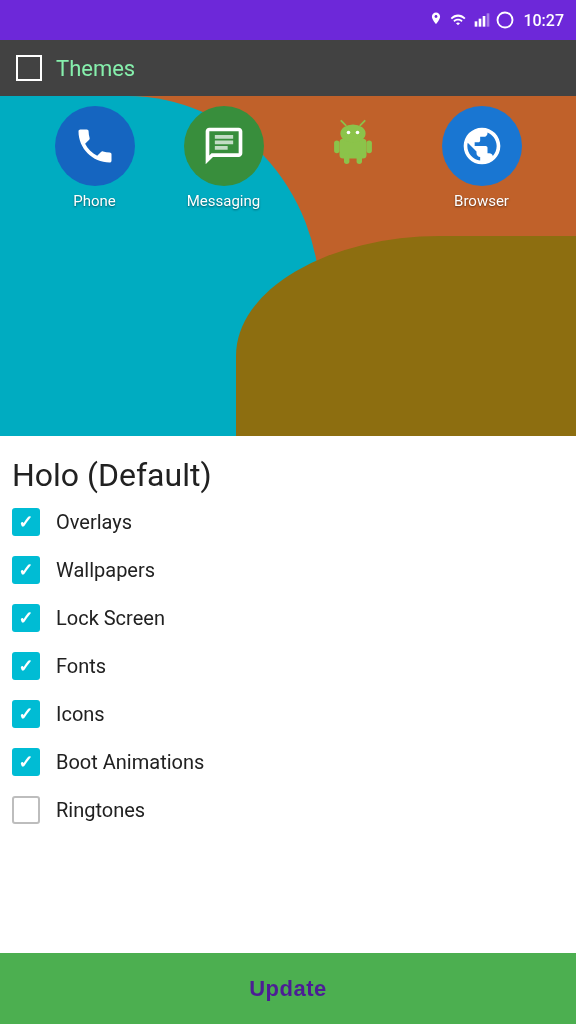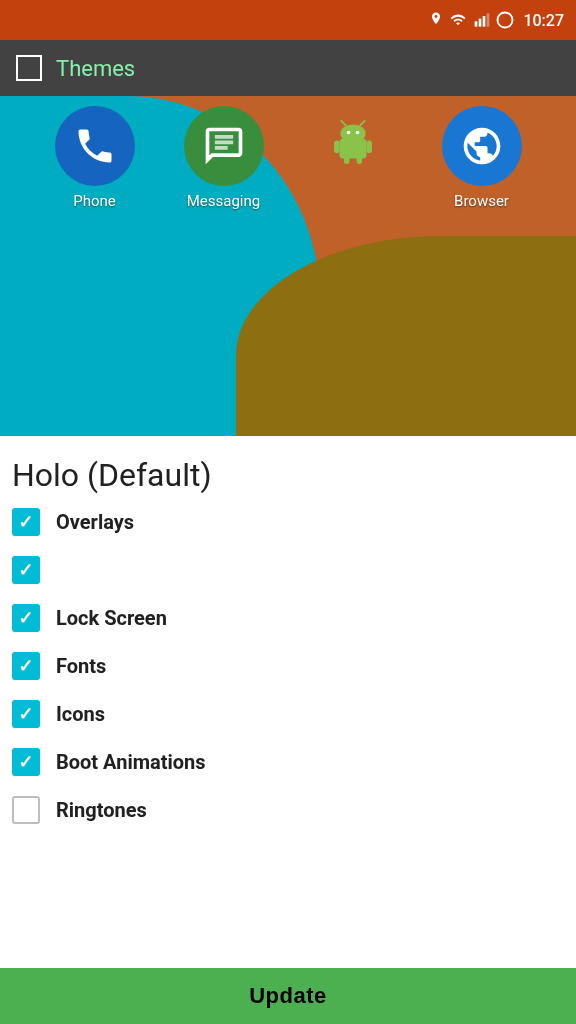--- a/index.html
+++ b/index.html
@@ -10,21 +10,21 @@
       min-height: 1024px;
       font-family: 'Roboto', Arial, sans-serif;
       background: #fff;
       overflow-x: hidden;
     }
 
     
     .status-bar {
       width: 576px;
       height: 40px;
-      background: #c2410c;
+      background: #6d28d9;
       display: flex;
       align-items: center;
       justify-content: flex-end;
       padding: 0 12px;
       gap: 6px;
     }
 
     .status-icons {
       display: flex;
       align-items: center;
@@ -191,32 +191,32 @@
     .checkmark {
       color: #fff;
       font-size: 18px;
       font-weight: bold;
       line-height: 1;
     }
 
     .cb-label {
       font-size: 20px;
       color: #212121;
-      font-weight: 700;
+      font-weight: 400;
     }
 
     
     .update-btn {
       position: fixed;
       bottom: 0;
       left: 0;
       width: 576px;
-      height: 56px;
+      height: 71px;
       background: #4caf50;
-      color: #000000;
+      color: #4c1d95;
       font-size: 22px;
       font-weight: 600;
       border: none;
       cursor: pointer;
       letter-spacing: 0.5px;
     }
 
     
     .bottom-spacer {
       height: 80px;
@@ -321,20 +321,21 @@
       <div class="cb-box checked">
         <span class="checkmark">✓</span>
       </div>
       <span class="cb-label">Overlays</span>
     </li>
 
     <li class="checkbox-item">
       <div class="cb-box checked">
         <span class="checkmark">✓</span>
       </div>
+      <span class="cb-label">Wallpapers</span>
     </li>
 
     <li class="checkbox-item">
       <div class="cb-box checked">
         <span class="checkmark">✓</span>
       </div>
       <span class="cb-label">Lock Screen</span>
     </li>
 
     <li class="checkbox-item">

